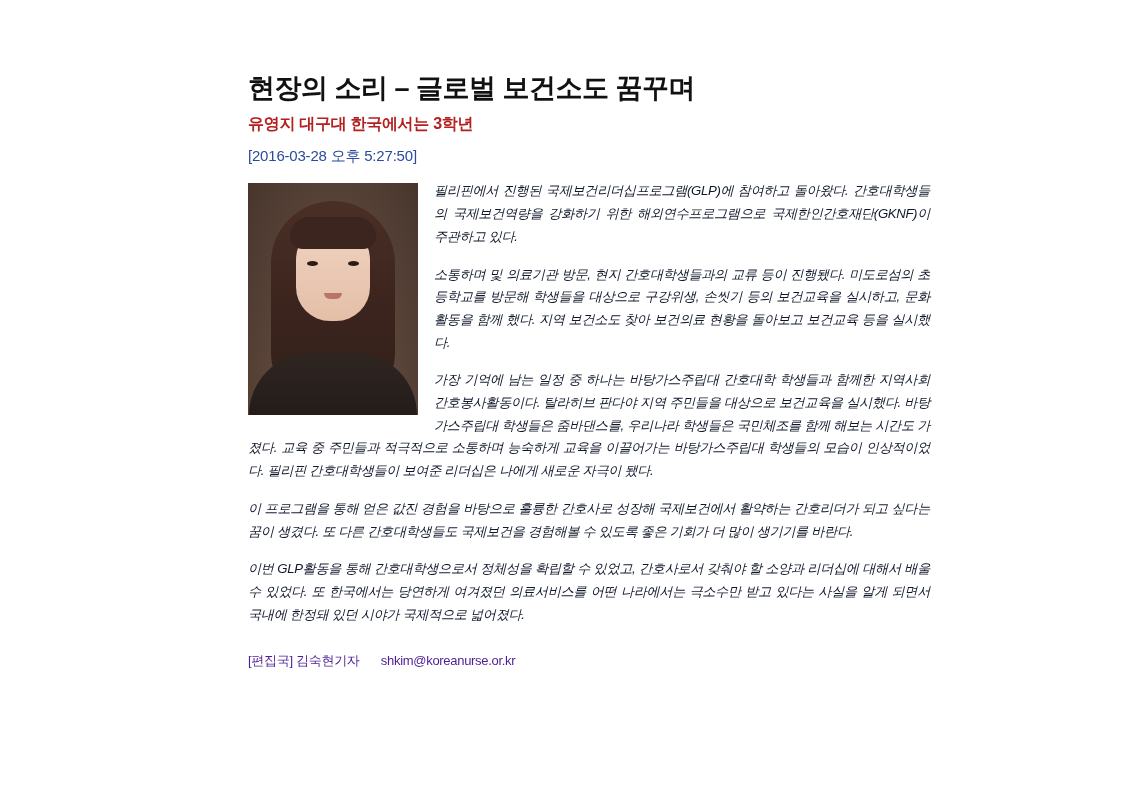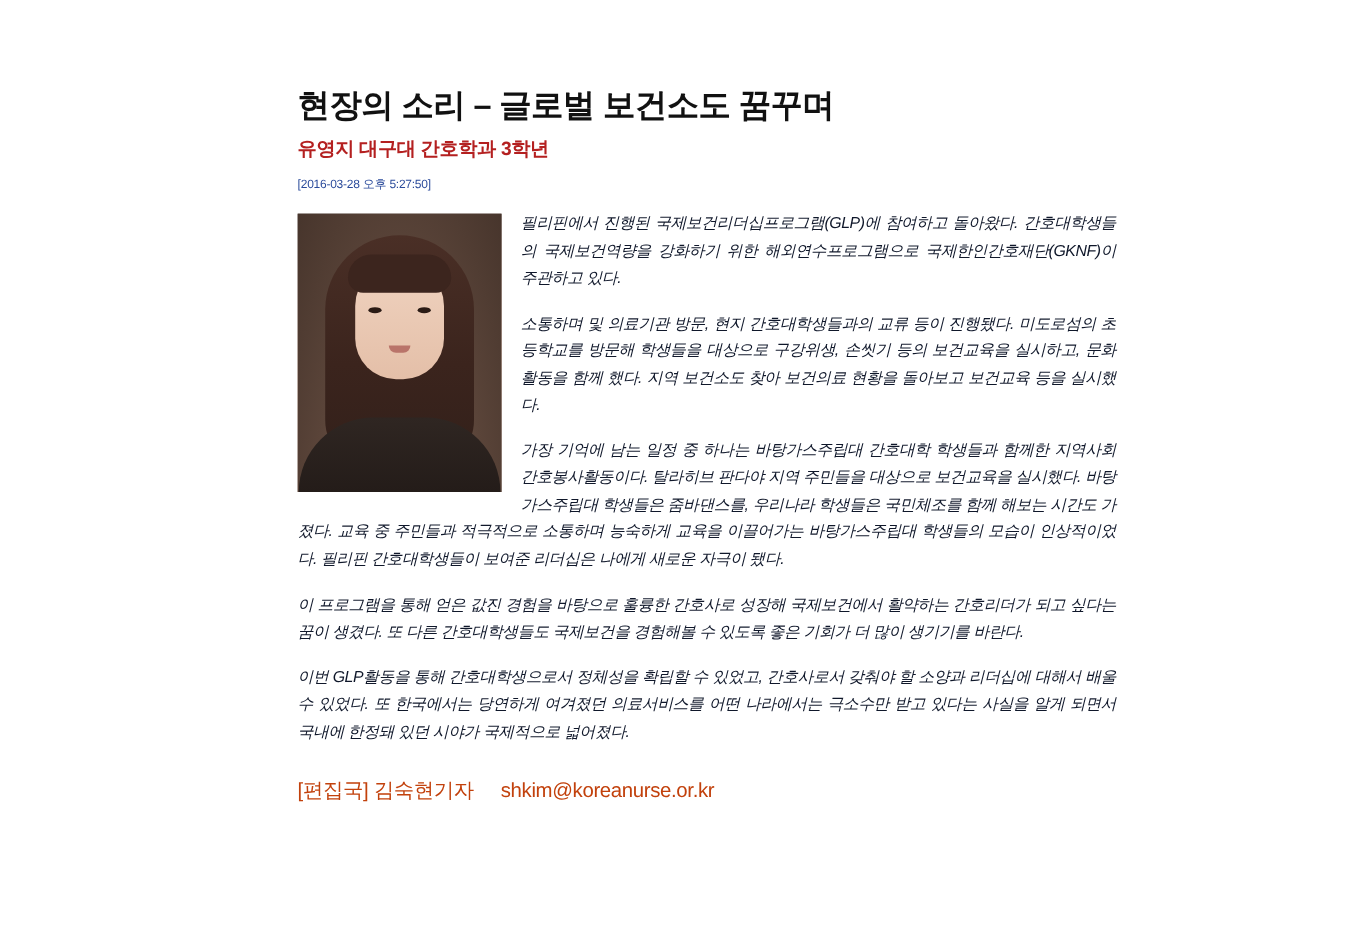--- a/index.html
+++ b/index.html
@@ -42,21 +42,21 @@
 
   .byline {
     font-size: 16px;
     font-weight: bold;
     color: #b42020;
     margin: 0 0 6px 0;
     letter-spacing: -0.3px;
   }
 
   .timestamp {
-    font-size: 10px;
+    font-size: 15px;
     color: #2b4b9b;
     margin: 12px 0 14px 0;
     letter-spacing: -0.2px;
   }
 
   .body-text {
     font-size: 13.2px;
     line-height: 1.72;
     color: #0f172a;
     letter-spacing: -0.35px;
@@ -131,38 +131,38 @@
   }
 
   .para {
     margin: 0 0 15px 0;
   }
   .para:last-child { margin-bottom: 0; }
 
   .footer-note {
     clear: both;
     margin-top: 26px;
-    font-size: 17px;
-    color: #c2410c;
+    font-size: 13px;
+    color: #4c1d95;
     letter-spacing: -0.3px;
   }
   .footer-note .email {
     margin-left: 18px;
   }
 </style>
 </head>
 <body>
 
 <div class="page">
 
   <article class="article">
 
     <h1 class="headline">현장의 소리 – 글로벌 보건소도 꿈꾸며</h1>
 
-    <div class="byline">유영지 대구대 간호학과 3학년</div>
+    <div class="byline">유영지 대구대 한국에서는 3학년</div>
 
     <div class="timestamp">[2016-03-28 오후 5:27:50]</div>
 
     <div class="body-text">
 
       <div class="photo">
         <div class="bg"></div>
         <div class="hair"></div>
         <div class="face"></div>
         <div class="bangs"></div>

